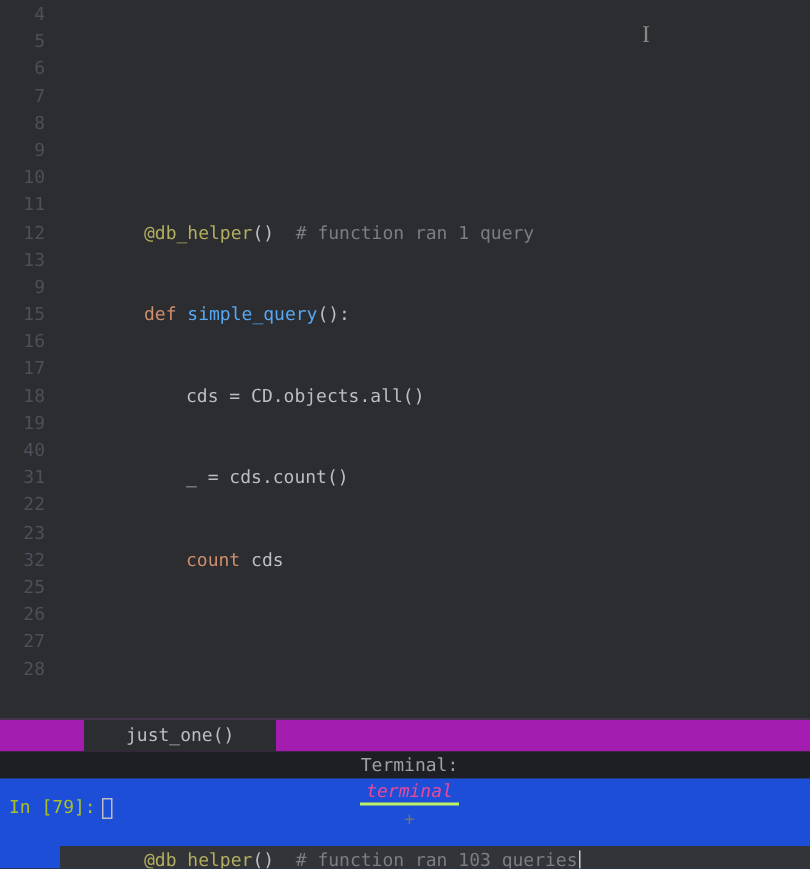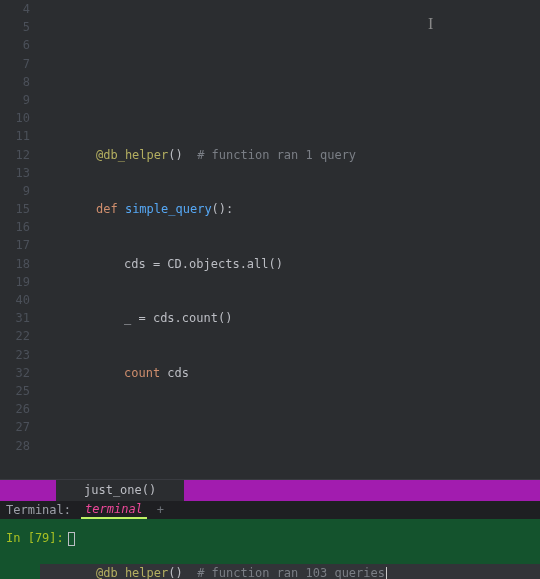--- a/index.html
+++ b/index.html
@@ -87,40 +87,40 @@
       display: flex;
       align-items: center;
       justify-content: center;
       flex-shrink: 0;
     }
     .tab-row2 {
       padding-left: 6px;
       color: #9da0a8;
       height: 18px;
       display: flex;
-      align-items: flex-end;
-      gap: 10px;
+      align-items: center;
       background: #1e1f22;
+      flex-direction: column;
     }
     .tab-row2 .tab-active {
       color: #ec4899;
       border-bottom: 2px solid #bef264;
       padding: 0 4px;
       height: 100%;
       display: flex;
       align-items: center;
       font-style: italic;
     }
     .tab-row2 .plus {
       color: #6f737a;
     }
 
     .terminal {
       height: 60px;
-      background: #14532d;
+      background: #1d4ed8;
       color: #bcbec4;
       padding: 10px 6px 0 6px;
     }
     .terminal .prompt {
       color: #a8c023;
     }
     .terminal .tcursor {
       display: inline-block;
       width: 7px;
       height: 14px;

